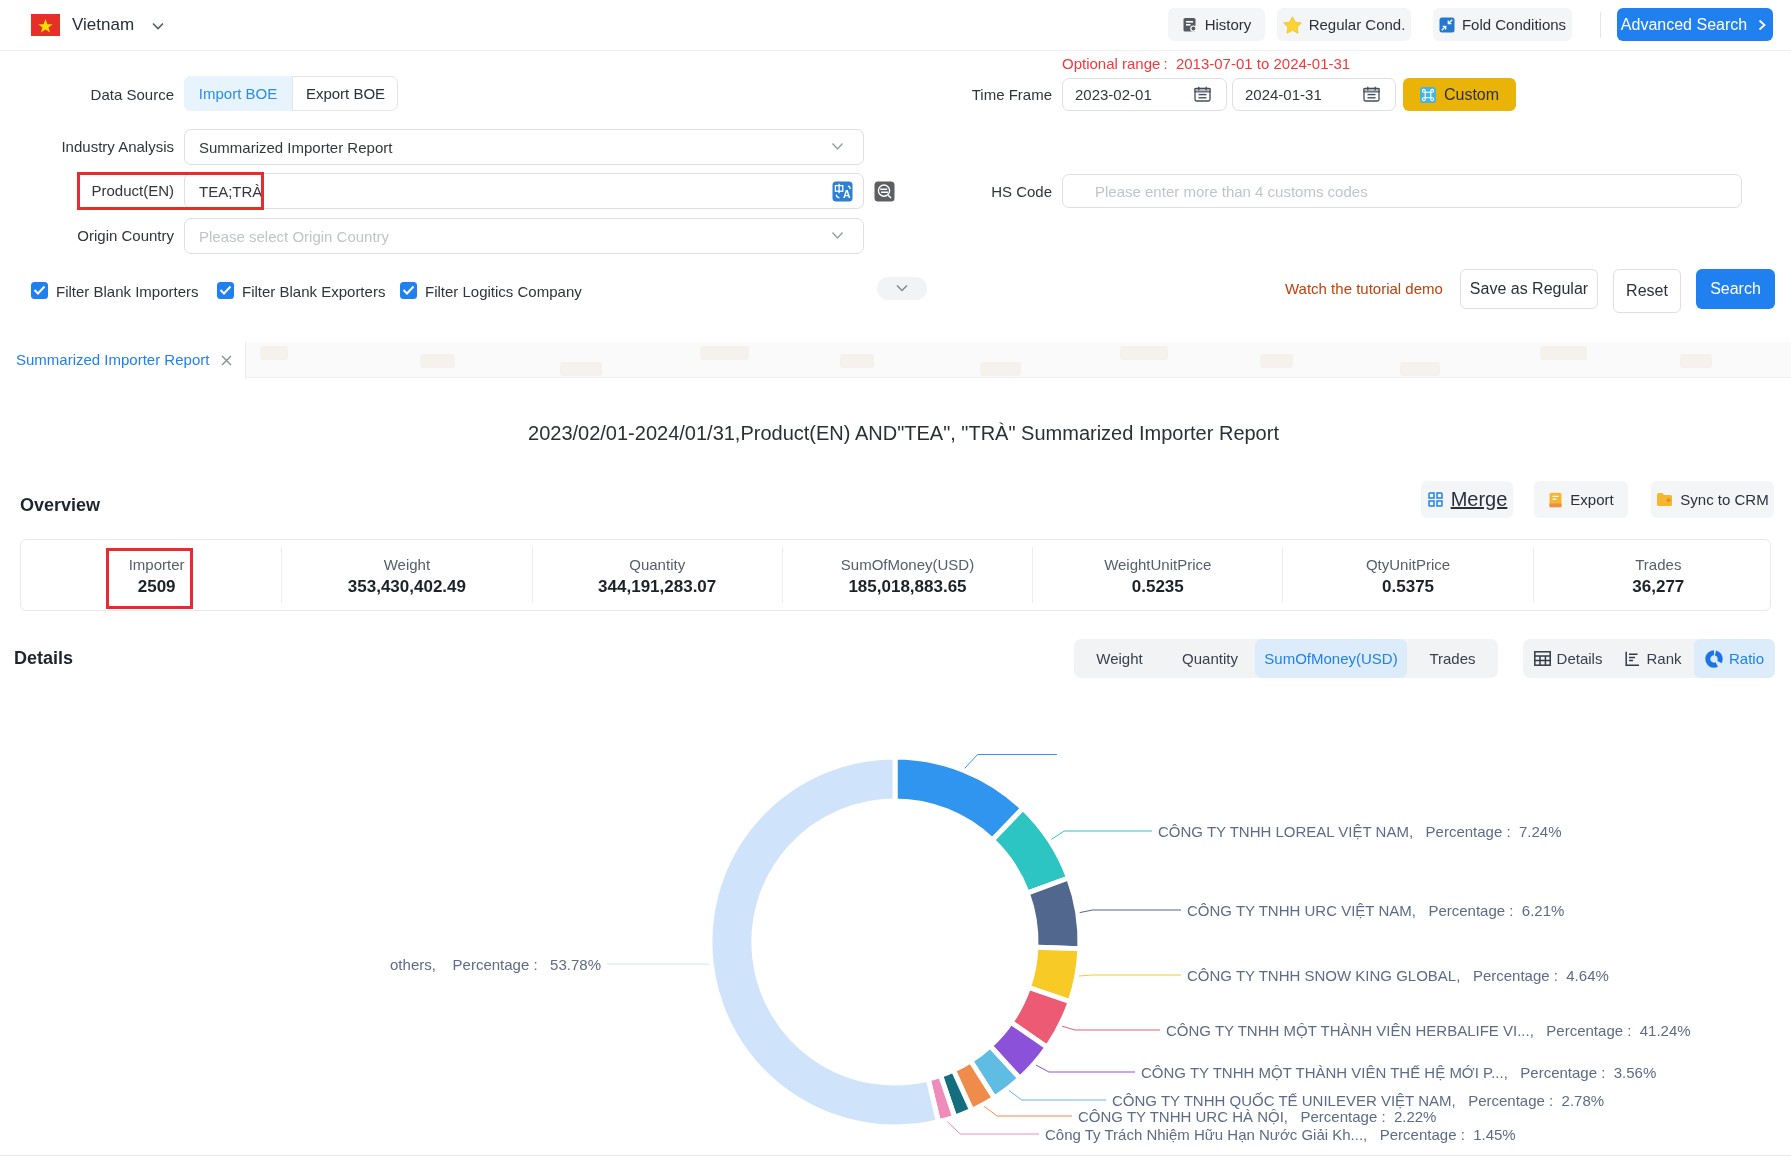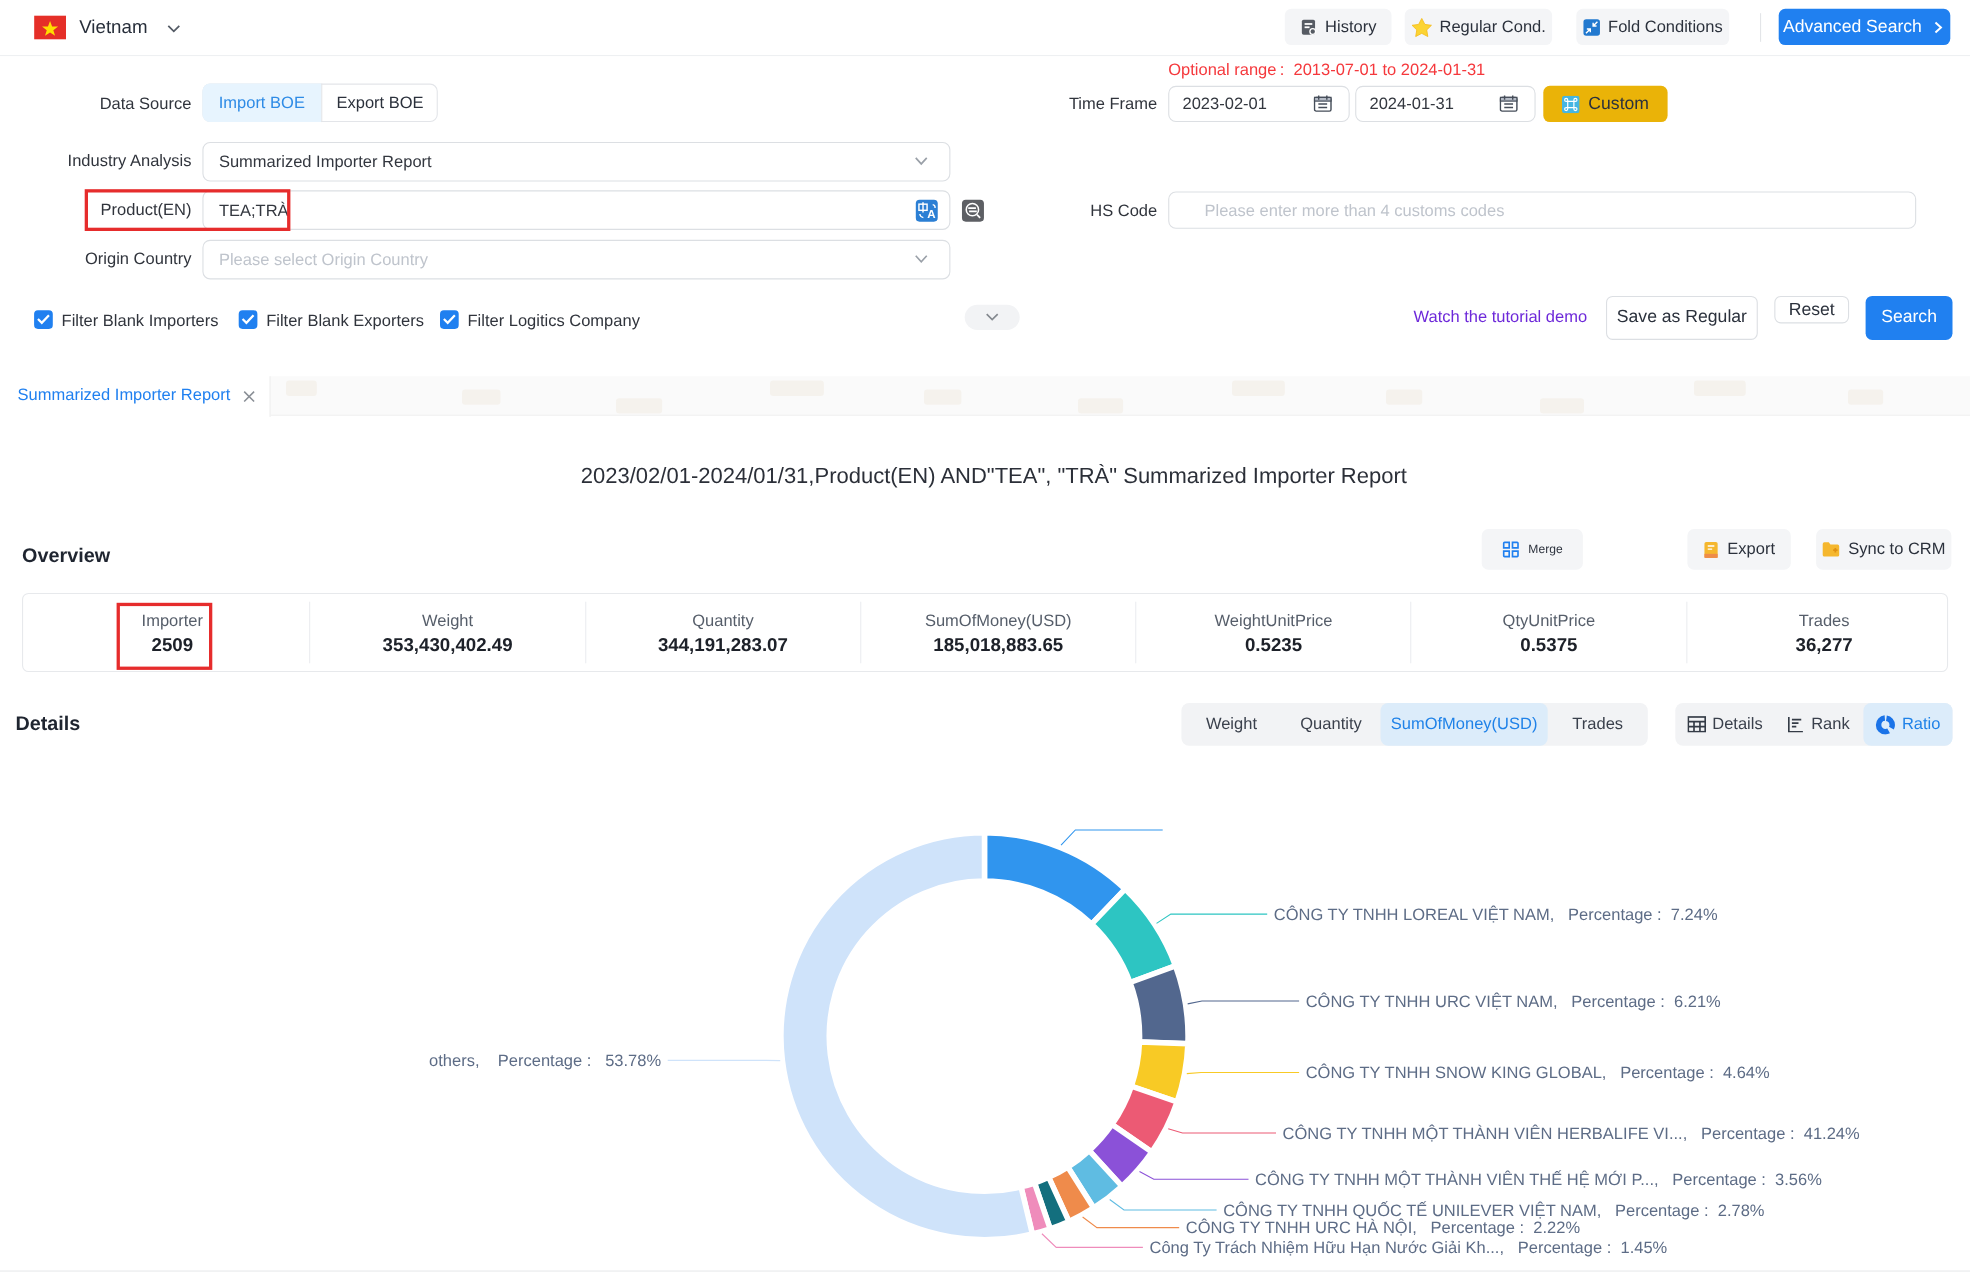--- a/index.html
+++ b/index.html
@@ -154,23 +154,23 @@
         <path d="M5.2 5.2 h5.6 v5.6 h-5.6 Z M5.2 5.2 v-1.4 a1.4 1.4 0 1 0 -1.4 1.4 Z M10.8 5.2 h1.4 a1.4 1.4 0 1 0 -1.4 -1.4 Z M10.8 10.8 v1.4 a1.4 1.4 0 1 0 1.4 -1.4 Z M5.2 10.8 h-1.4 a1.4 1.4 0 1 0 1.4 1.4 Z" fill="none" stroke="#fff" stroke-width="1.1"></path>
       </svg>
   Custom
 </div>
 
 <div class="lbl abs" style="left:878px;top:183px;width:174px;">HS Code</div>
 <div class="inp" style="left:1062px;top:174px;width:680px;height:34px;padding-left:32px;">
       <span class="ph" style="font-size:15px;">Please enter more than 4 customs codes</span>
     </div>
 
-<div class="abs" style="left:1285px;top:280px;font-size:15px;color:#6d28d9;">Watch the tutorial demo</div>
+<div class="abs" style="left:1285px;top:280px;font-size:15px;color:#c2410c;">Watch the tutorial demo</div>
 <div class="btn wbtn" style="left:1460px;top:269px;width:138px;height:40px;font-size:16px;">Save as Regular</div>
-<div class="btn wbtn" style="left:1613px;top:269px;width:68px;height:25px;font-size:16px;">Reset</div>
+<div class="btn wbtn" style="left:1613px;top:269px;width:68px;height:44px;font-size:16px;">Reset</div>
 <div class="btn" style="left:1696px;top:269px;width:79px;height:40px;background:#2080f0;color:#fff;font-size:16px;">Search</div>
 
 <div class="abs" style="left:0;top:342px;width:1791px;height:36px;background:#fafafa;border-bottom:1px solid #f0f0f0;"></div>
 <div class="abs" style="left:0;top:342px;width:246px;height:37px;background:#fff;border-right:1px solid #ededed;"></div>
 <div class="abs" style="left:16px;top:351px;font-size:15px;color:#2080f0;">Summarized Importer Report</div>
 <svg class="abs" style="left:220px;top:354px;" width="13" height="13" viewBox="0 0 13 13">
       <path d="M2 2 L11 11 M11 2 L2 11" stroke="#8a8f96" stroke-width="1.4"></path>
     </svg>
 
 <div class="abs" style="left:260px;top:346px;width:28px;height:14px;background:rgba(214,196,156,0.13);border-radius:3px;"></div>
@@ -181,21 +181,21 @@
 <div class="abs" style="left:980px;top:362px;width:41px;height:14px;background:rgba(214,196,156,0.13);border-radius:3px;"></div>
 <div class="abs" style="left:1120px;top:346px;width:48px;height:14px;background:rgba(214,196,156,0.13);border-radius:3px;"></div>
 <div class="abs" style="left:1260px;top:354px;width:33px;height:14px;background:rgba(214,196,156,0.13);border-radius:3px;"></div>
 <div class="abs" style="left:1400px;top:362px;width:40px;height:14px;background:rgba(214,196,156,0.13);border-radius:3px;"></div>
 <div class="abs" style="left:1540px;top:346px;width:47px;height:14px;background:rgba(214,196,156,0.13);border-radius:3px;"></div>
 <div class="abs" style="left:1680px;top:354px;width:32px;height:14px;background:rgba(214,196,156,0.13);border-radius:3px;"></div>
 
 <div class="abs" style="left:16px;top:422px;width:1775px;text-align:center;font-size:20px;color:#2b2f38;">2023/02/01-2024/01/31,Product(EN) AND"TEA", "TRÀ" Summarized Importer Report</div>
 
 <div class="abs" style="left:20px;top:495px;font-size:18px;font-weight:bold;color:#1f2530;">Overview</div>
-<div class="btn gbtn" style="left:1347px;top:481px;width:92px;height:37px;font-size:11px;">
+<div class="btn gbtn" style="left:1421px;top:481px;width:92px;height:37px;font-size:20px;text-decoration:underline;">
   <svg width="17" height="17" viewBox="0 0 17 17" style="margin-right:7px;">
         <path d="M7 2 H2.8 a0.8 0.8 0 0 0 -0.8 0.8 V7 h5 Z M7 10 H2 v4.2 a0.8 0.8 0 0 0 0.8 0.8 H7 Z M10 2 h4.2 a0.8 0.8 0 0 1 0.8 0.8 V7 h-5 Z M10 10 h5 v4.2 a0.8 0.8 0 0 1 -0.8 0.8 H10 Z" fill="none" stroke="#2080f0" stroke-width="1.5"></path>
       </svg>
   Merge
 </div>
 <div class="btn gbtn" style="left:1534px;top:481px;width:94px;height:37px;font-size:15px;">
   <svg width="15" height="16" viewBox="0 0 15 16" style="margin-right:7px;">
         <rect x="1.5" y="0.8" width="12" height="14.4" rx="1.6" fill="#f5b72e"></rect>
         <rect x="1.5" y="11.5" width="12" height="3.7" fill="#ee8c4a"></rect>
         <path d="M4.5 4.4 h6 M4.5 7.2 h4" stroke="#fff" stroke-width="1.3"></path>

